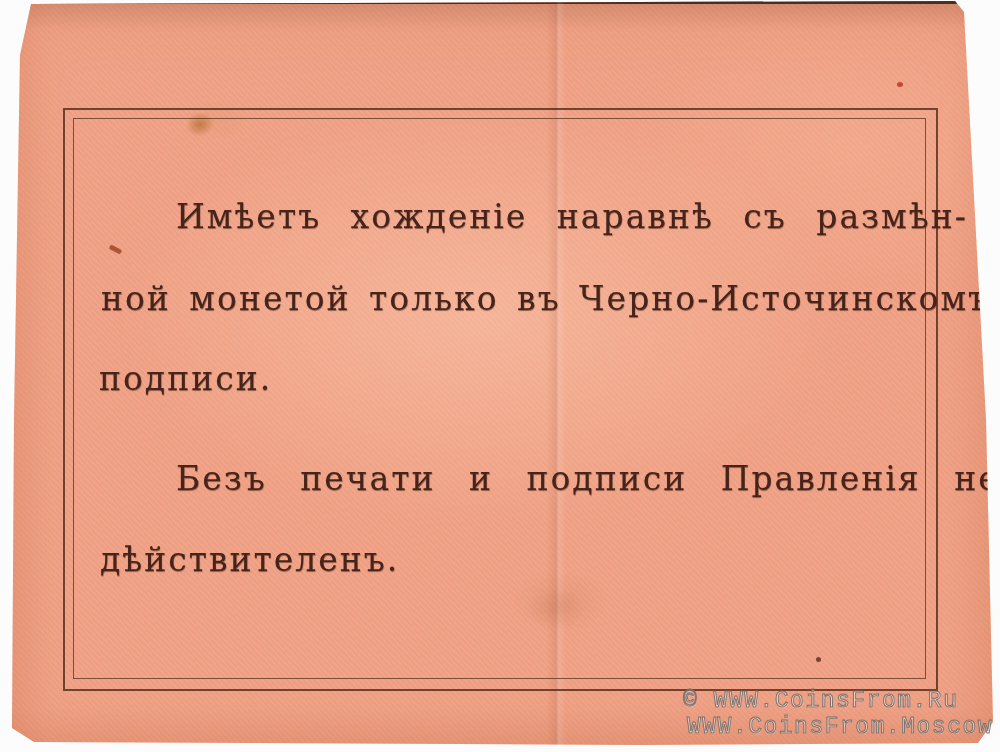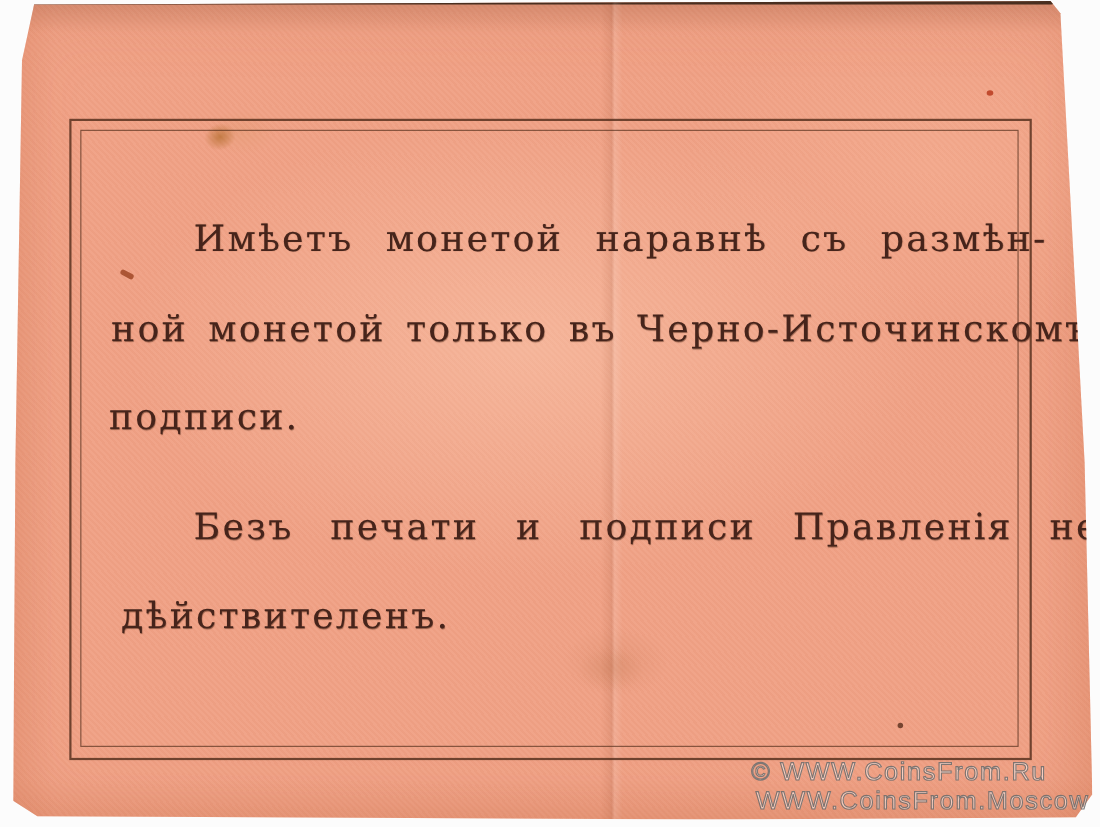--- a/index.html
+++ b/index.html
@@ -120,31 +120,31 @@
     font-size: 33px;
     color: #46241b;
     letter-spacing: 2px;
     white-space: pre;
     text-shadow: 0.4px 0.6px 0.8px rgba(70,32,16,0.55);
   }
   .line-0 { left: 176px; top: 197px; word-spacing: 17px; }
   .line-1 { left: 101px; top: 279px; word-spacing: 6px;  }
   .line-2 { left: 99px;  top: 359px; }
   .line-3 { left: 176px; top: 459px; word-spacing: 21px; }
-  .line-4 { left: 110px;  top: 540px; }
+  .line-4 { left: 100px;  top: 540px; }
 
   
   .watermark {
     position: absolute;
     left: 0; top: 0; width: 1000px; height: 752px;
     pointer-events: none;
   }
   .wm-line {
     position: absolute;
-    font-family: Liberation Sans, sans-serif;
+    font-family: Liberation Mono, monospace;
     font-size: 23px;
     letter-spacing: 1.5px;
     white-space: pre;
     color: rgba(255,255,255,0.22);
     -webkit-text-stroke: 1px rgba(105,105,105,0.85);
     text-shadow: 0.5px 0.5px 0 rgba(255,255,255,0.35);
   }
   .wm-0 { left: 683px; top: 688px; }
   .wm-1 { left: 687px; top: 714px; }
 </style>
@@ -160,21 +160,21 @@
 
     <div class="stain stain-blotch"></div>
     <div class="stain stain-red-dot"></div>
     <div class="stain stain-dash"></div>
     <div class="stain stain-speck"></div>
     <div class="stain stain-smudge"></div>
 
     <div class="frame-outer"></div>
     <div class="frame-inner"></div>
 
-    <div class="text-line line-0">Имѣетъ монетой наравнѣ съ размѣн-</div>
+    <div class="text-line line-0">Имѣетъ хожденіе наравнѣ съ размѣн-</div>
     <div class="text-line line-1">ной монетой только въ Черно-Источинскомъ</div>
     <div class="text-line line-2">подписи.</div>
     <div class="text-line line-3">Безъ печати и подписи Правленія не</div>
     <div class="text-line line-4">дѣйствителенъ.</div>
 
   </div>
 
   <div class="watermark">
     <div class="wm-line wm-0">© WWW.CoinsFrom.Ru</div>
     <div class="wm-line wm-1">WWW.CoinsFrom.Moscow</div>

